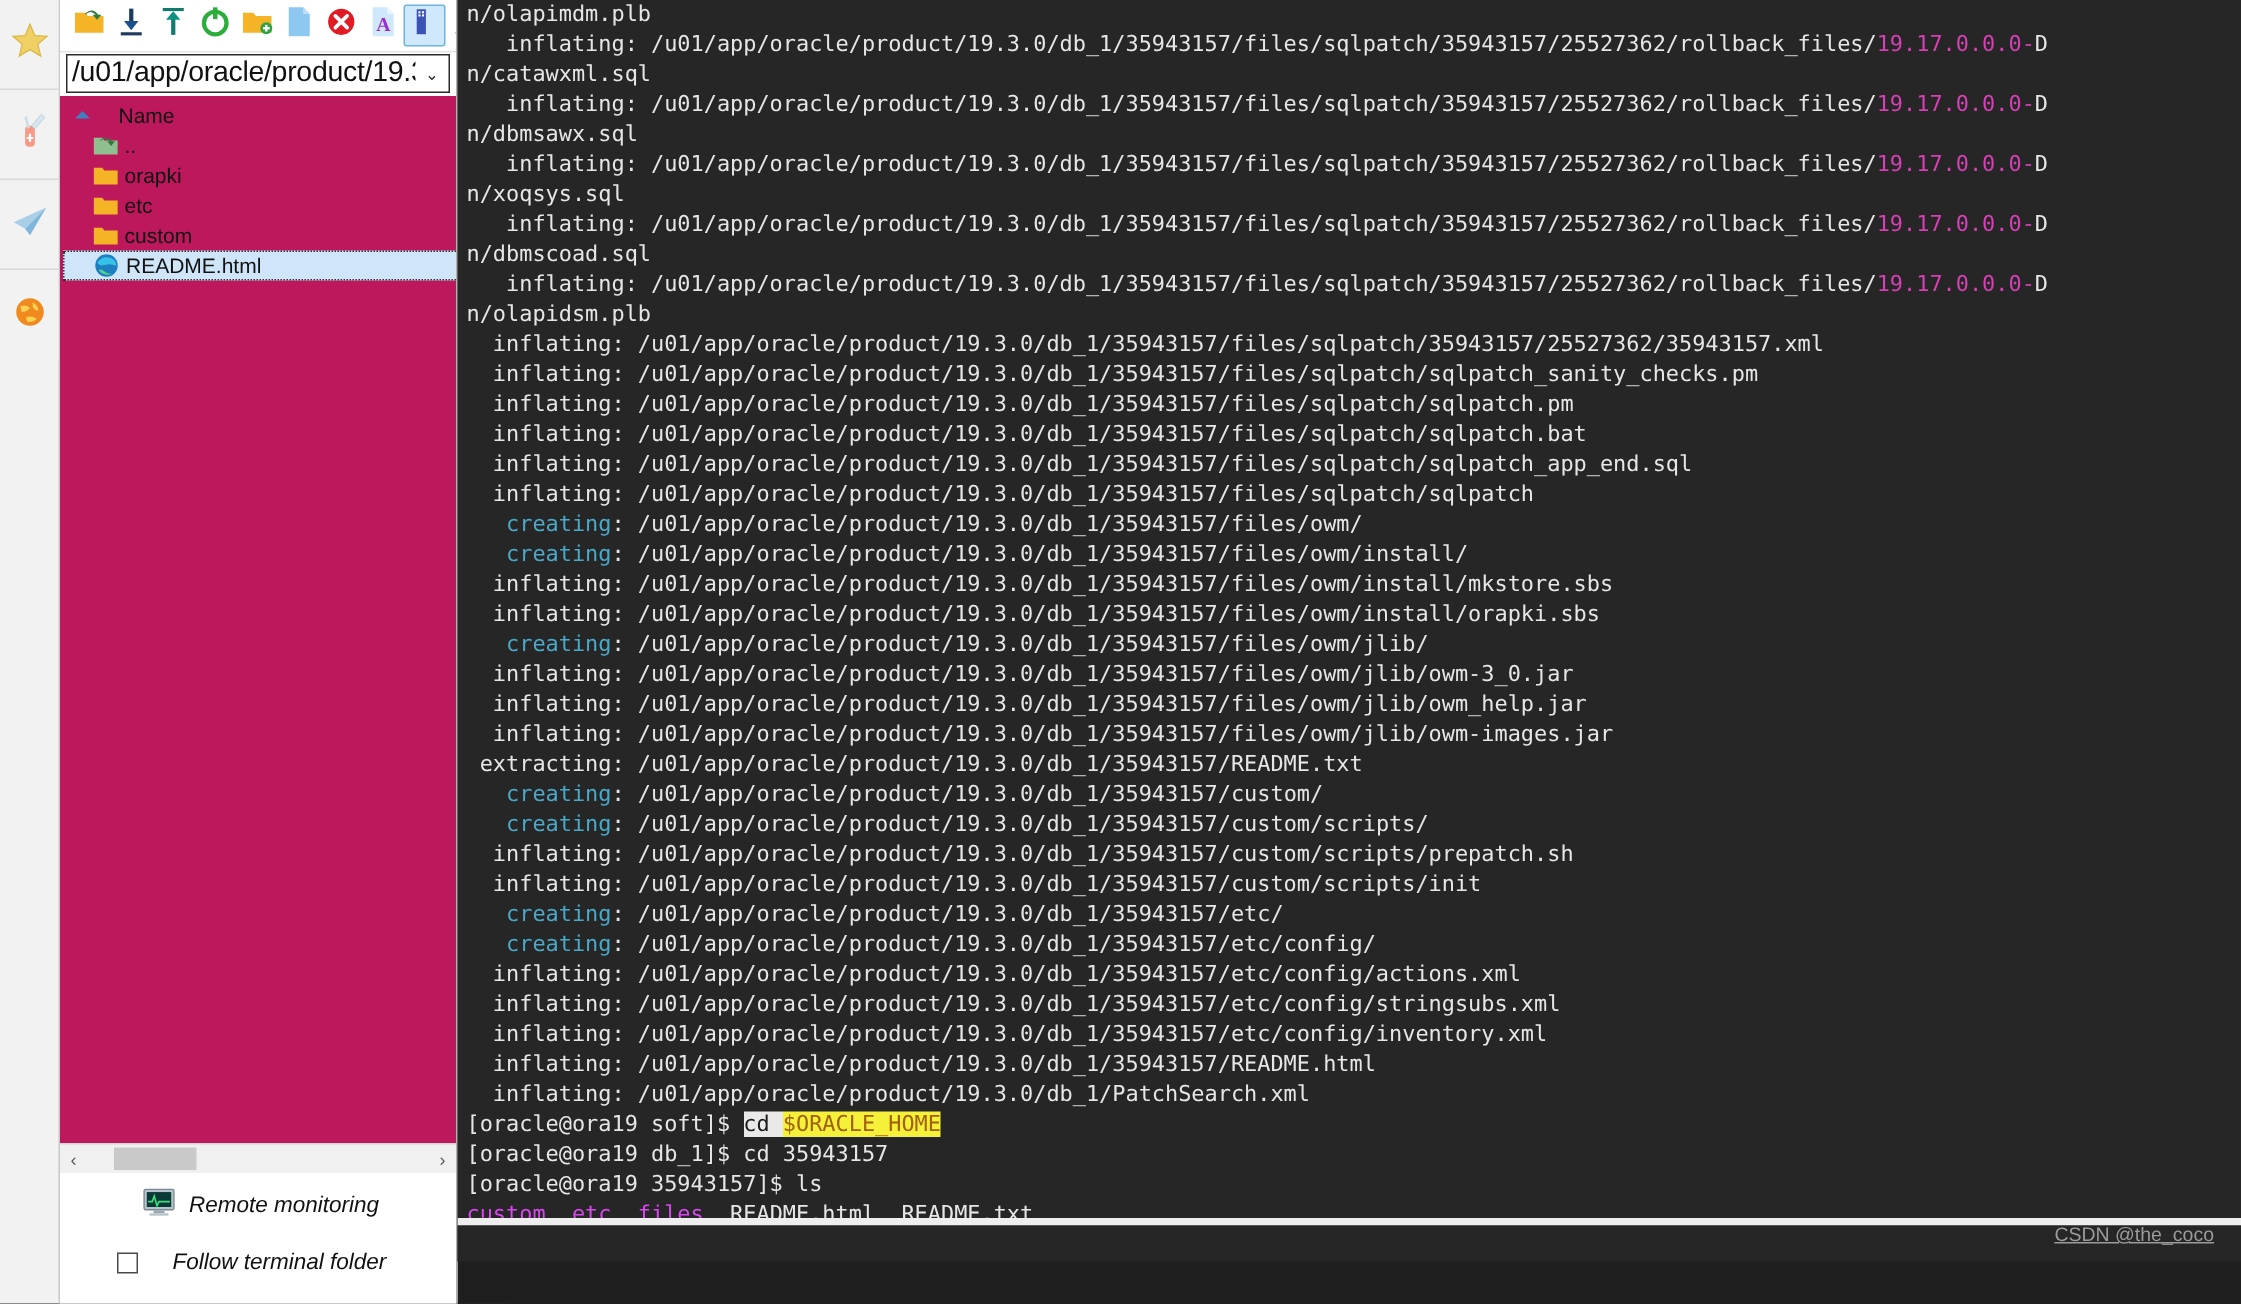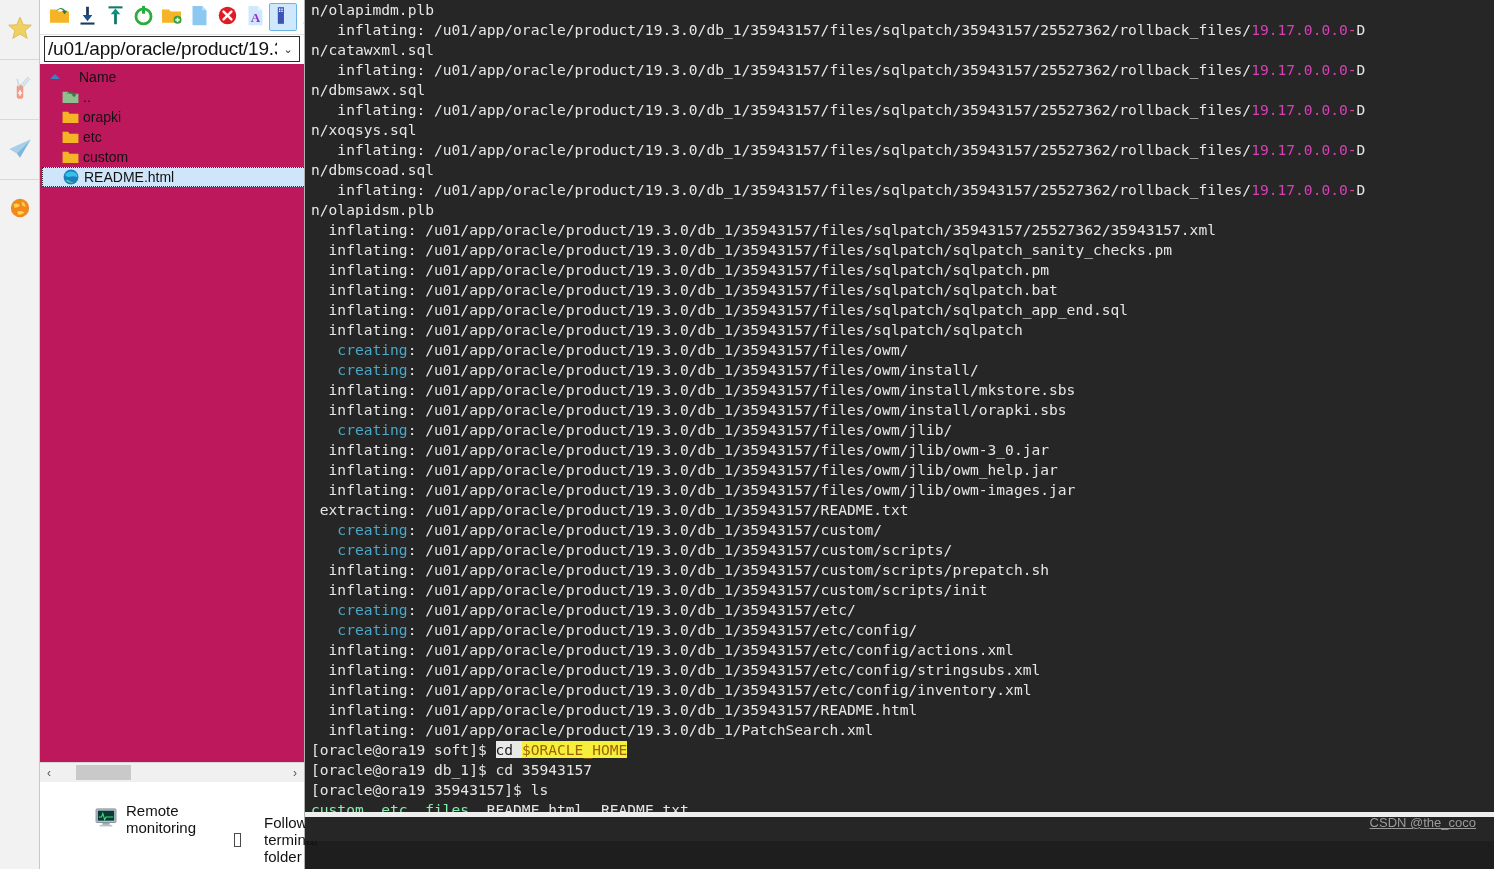--- a/index.html
+++ b/index.html
@@ -73,41 +73,41 @@
   #hscroll{
     height:19px;background:#f0f0f0;display:flex;align-items:center;
     border-top:1px solid #d6d6d6;flex:0 0 19px;
   }
   #hscroll .arr{width:18px;text-align:center;font-size:12px;color:#555;}
   #hscroll .track{flex:1;height:15px;background:#f0f0f0;position:relative;}
   #hscroll .thumb{position:absolute;left:18px;top:0;width:55px;height:15px;background:#c9c9c9;}
 
   #bottompanel{
     flex:0 0 87px;height:87px;background:#fff;
-    display:flex;flex-direction:row;align-items:flex-start;
-    padding-top:14px;box-sizing:border-box;
+    display:flex;flex-direction:column;align-items:flex-start;
+    padding-top:4px;box-sizing:border-box;font-style:italic;
   }
   #remote-mon{display:flex;align-items:center;gap:9px;margin-left:55px;margin-top:6px;font-size:15px;color:#111;}
   #follow{display:flex;align-items:center;gap:23px;margin-left:38px;margin-top:18px;font-size:15px;color:#111;}
   .cbx{width:14px;height:14px;border:1px solid #4a4a4a;background:#fff;box-sizing:border-box;}
 
   
   #term{
     flex:1;height:841px;background:#262626;position:relative;overflow:hidden;
     font-family:"DejaVu Sans Mono", monospace;
     font-size:14.6px;line-height:20px;
     color:#e8e8e8;
     padding:0 0 0 6px;box-sizing:border-box;
   }
   #termlines{white-space:pre;}
   .ln{height:20px;white-space:pre;}
   .c-w{color:#e6e6e6;}
   .c-cyan{color:#4aa8c8;}
   .c-mag{color:#d63fb5;}
-  .c-lscyan{color:#86efac;}
+  .c-lscyan{color:#d946ef;}
   .sel{background:#e9e9e9;color:#1b1b1b;}
   .hl{background:#f5f03a;color:#a16207;}
   .cursor{background:#9a9a9a;color:#9a9a9a;}
   #watermark{
     position:absolute;right:18px;bottom:8px;
     font-family:"Liberation Sans", sans-serif;
     font-size:13px;color:#9b9b9b;text-decoration:underline;
   }
   #termbottombar{
     position:absolute;left:0;right:0;bottom:0;height:24px;background:#262626;

